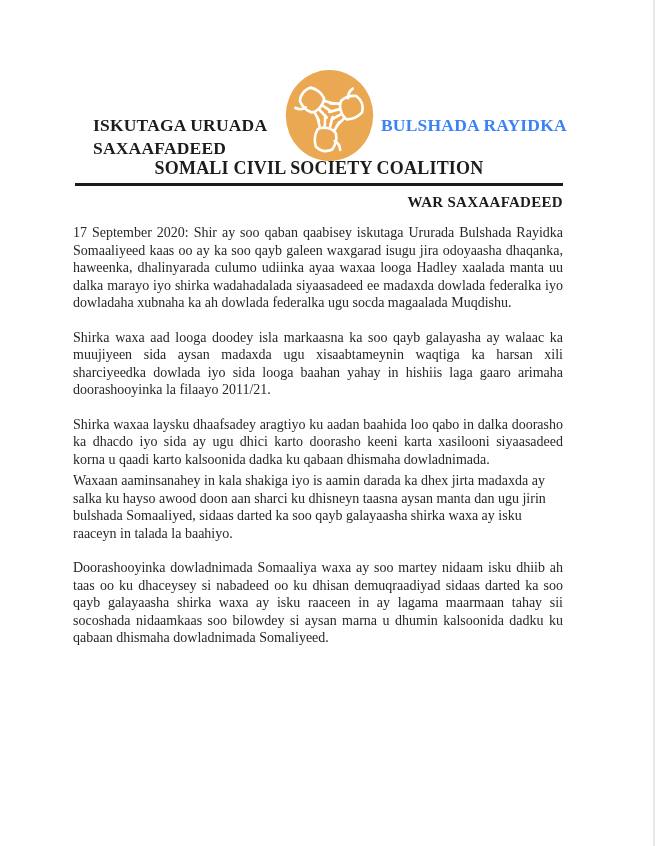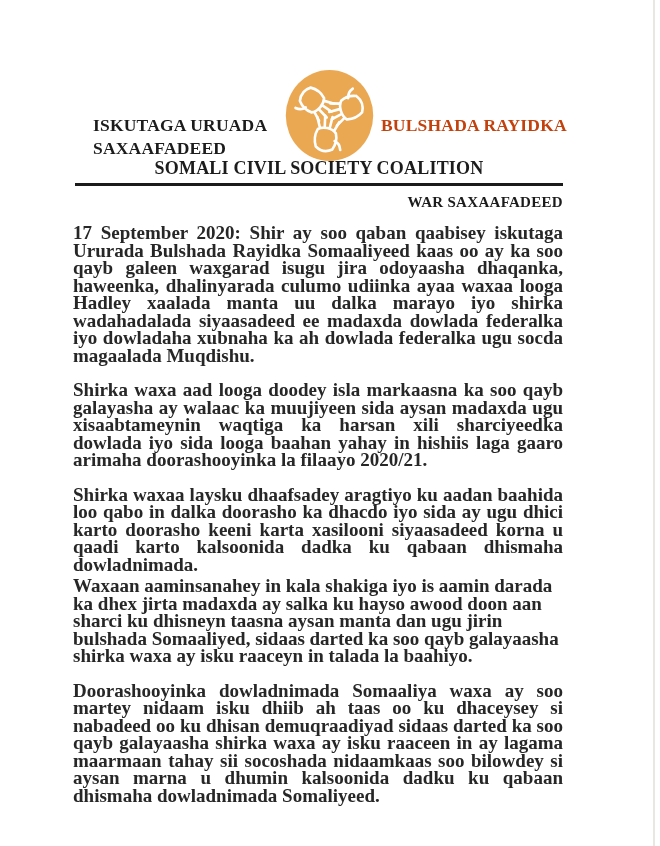--- a/index.html
+++ b/index.html
@@ -17,21 +17,21 @@
   }
   
   .org-left{
     position:absolute;left:93px;top:114px;
     font-weight:bold;font-size:17.5px;line-height:23px;
     letter-spacing:0.2px;color:#1c1c1c;white-space:nowrap;
   }
   .org-right{
     position:absolute;left:381px;top:114px;
     font-weight:bold;font-size:17.5px;line-height:23px;
-    letter-spacing:0.2px;color:#c2410c;white-space:nowrap;
+    letter-spacing:0.2px;color:#3b82f6;white-space:nowrap;
   }
   .logo{
     position:absolute;left:283px;top:67px;width:93px;height:97px;
   }
   .coalition-title{
     position:absolute;left:75px;top:157px;width:488px;
     text-align:center;font-weight:bold;font-size:18px;line-height:22px;
     letter-spacing:0.2px;color:#1c1c1c;z-index:2;
   }
   .rule{
@@ -42,23 +42,22 @@
   .doc-main{
     position:absolute;left:73px;top:193px;width:490px;
   }
   .doc-title{
     margin:0 0 13px 0;
     text-align:right;font-weight:bold;font-size:15px;line-height:18px;
     letter-spacing:0.3px;color:#1c1c1c;
   }
   .para{
     margin:0 0 17px 0;
-    font-size:19px;line-height:17.5px;
+    font-size:14px;line-height:17.5px;
     color:#272727;
-    font-weight:bold;
   }
   .justified{text-align:justify;}
   .tight{margin-bottom:4px;}
   .para:last-child{margin-bottom:0;}
 </style>
 </head>
 <body>
 
 <div class="page">
 
@@ -94,19 +93,19 @@
   <div class="org-right">BULSHADA RAYIDKA</div>
 
   <div class="coalition-title">SOMALI CIVIL SOCIETY COALITION</div>
 
   <div class="rule"></div>
 
   <div class="doc-main">
     <div class="doc-title">WAR SAXAAFADEED</div>
 
     <p class="para justified">17 September 2020: Shir ay soo qaban qaabisey iskutaga Ururada Bulshada Rayidka Somaaliyeed kaas oo ay ka soo qayb galeen waxgarad isugu jira odoyaasha dhaqanka, haweenka, dhalinyarada culumo udiinka ayaa waxaa looga Hadley xaalada manta uu dalka marayo iyo shirka wadahadalada siyaasadeed ee madaxda dowlada federalka iyo dowladaha xubnaha ka ah dowlada federalka ugu socda magaalada Muqdishu.</p>
-    <p class="para justified">Shirka waxa aad looga doodey isla markaasna ka soo qayb galayasha ay walaac ka muujiyeen sida aysan madaxda ugu xisaabtameynin waqtiga ka harsan xili sharciyeedka dowlada iyo sida looga baahan yahay in hishiis laga gaaro arimaha doorashooyinka la filaayo 2020/21.</p>
+    <p class="para justified">Shirka waxa aad looga doodey isla markaasna ka soo qayb galayasha ay walaac ka muujiyeen sida aysan madaxda ugu xisaabtameynin waqtiga ka harsan xili sharciyeedka dowlada iyo sida looga baahan yahay in hishiis laga gaaro arimaha doorashooyinka la filaayo 2011/21.</p>
     <p class="para justified tight">Shirka waxaa laysku dhaafsadey aragtiyo ku aadan baahida loo qabo in dalka doorasho ka dhacdo iyo sida ay ugu dhici karto doorasho keeni karta xasilooni siyaasadeed korna u qaadi karto kalsoonida dadka ku qabaan dhismaha dowladnimada.</p>
     <p class="para">Waxaan aaminsanahey in kala shakiga iyo is aamin darada ka dhex jirta madaxda ay salka ku hayso awood doon aan sharci ku dhisneyn taasna aysan manta dan ugu jirin bulshada Somaaliyed, sidaas darted ka soo qayb galayaasha shirka waxa ay isku raaceyn in talada la baahiyo.</p>
     <p class="para justified">Doorashooyinka dowladnimada Somaaliya waxa ay soo martey nidaam isku dhiib ah taas oo ku dhaceysey si nabadeed oo ku dhisan demuqraadiyad sidaas darted ka soo qayb galayaasha shirka waxa ay isku raaceen in ay lagama maarmaan tahay sii socoshada nidaamkaas soo bilowdey si aysan marna u dhumin kalsoonida dadku ku qabaan dhismaha dowladnimada Somaliyeed.</p>
   </div>
 
 </div>
 
 </body></html>

